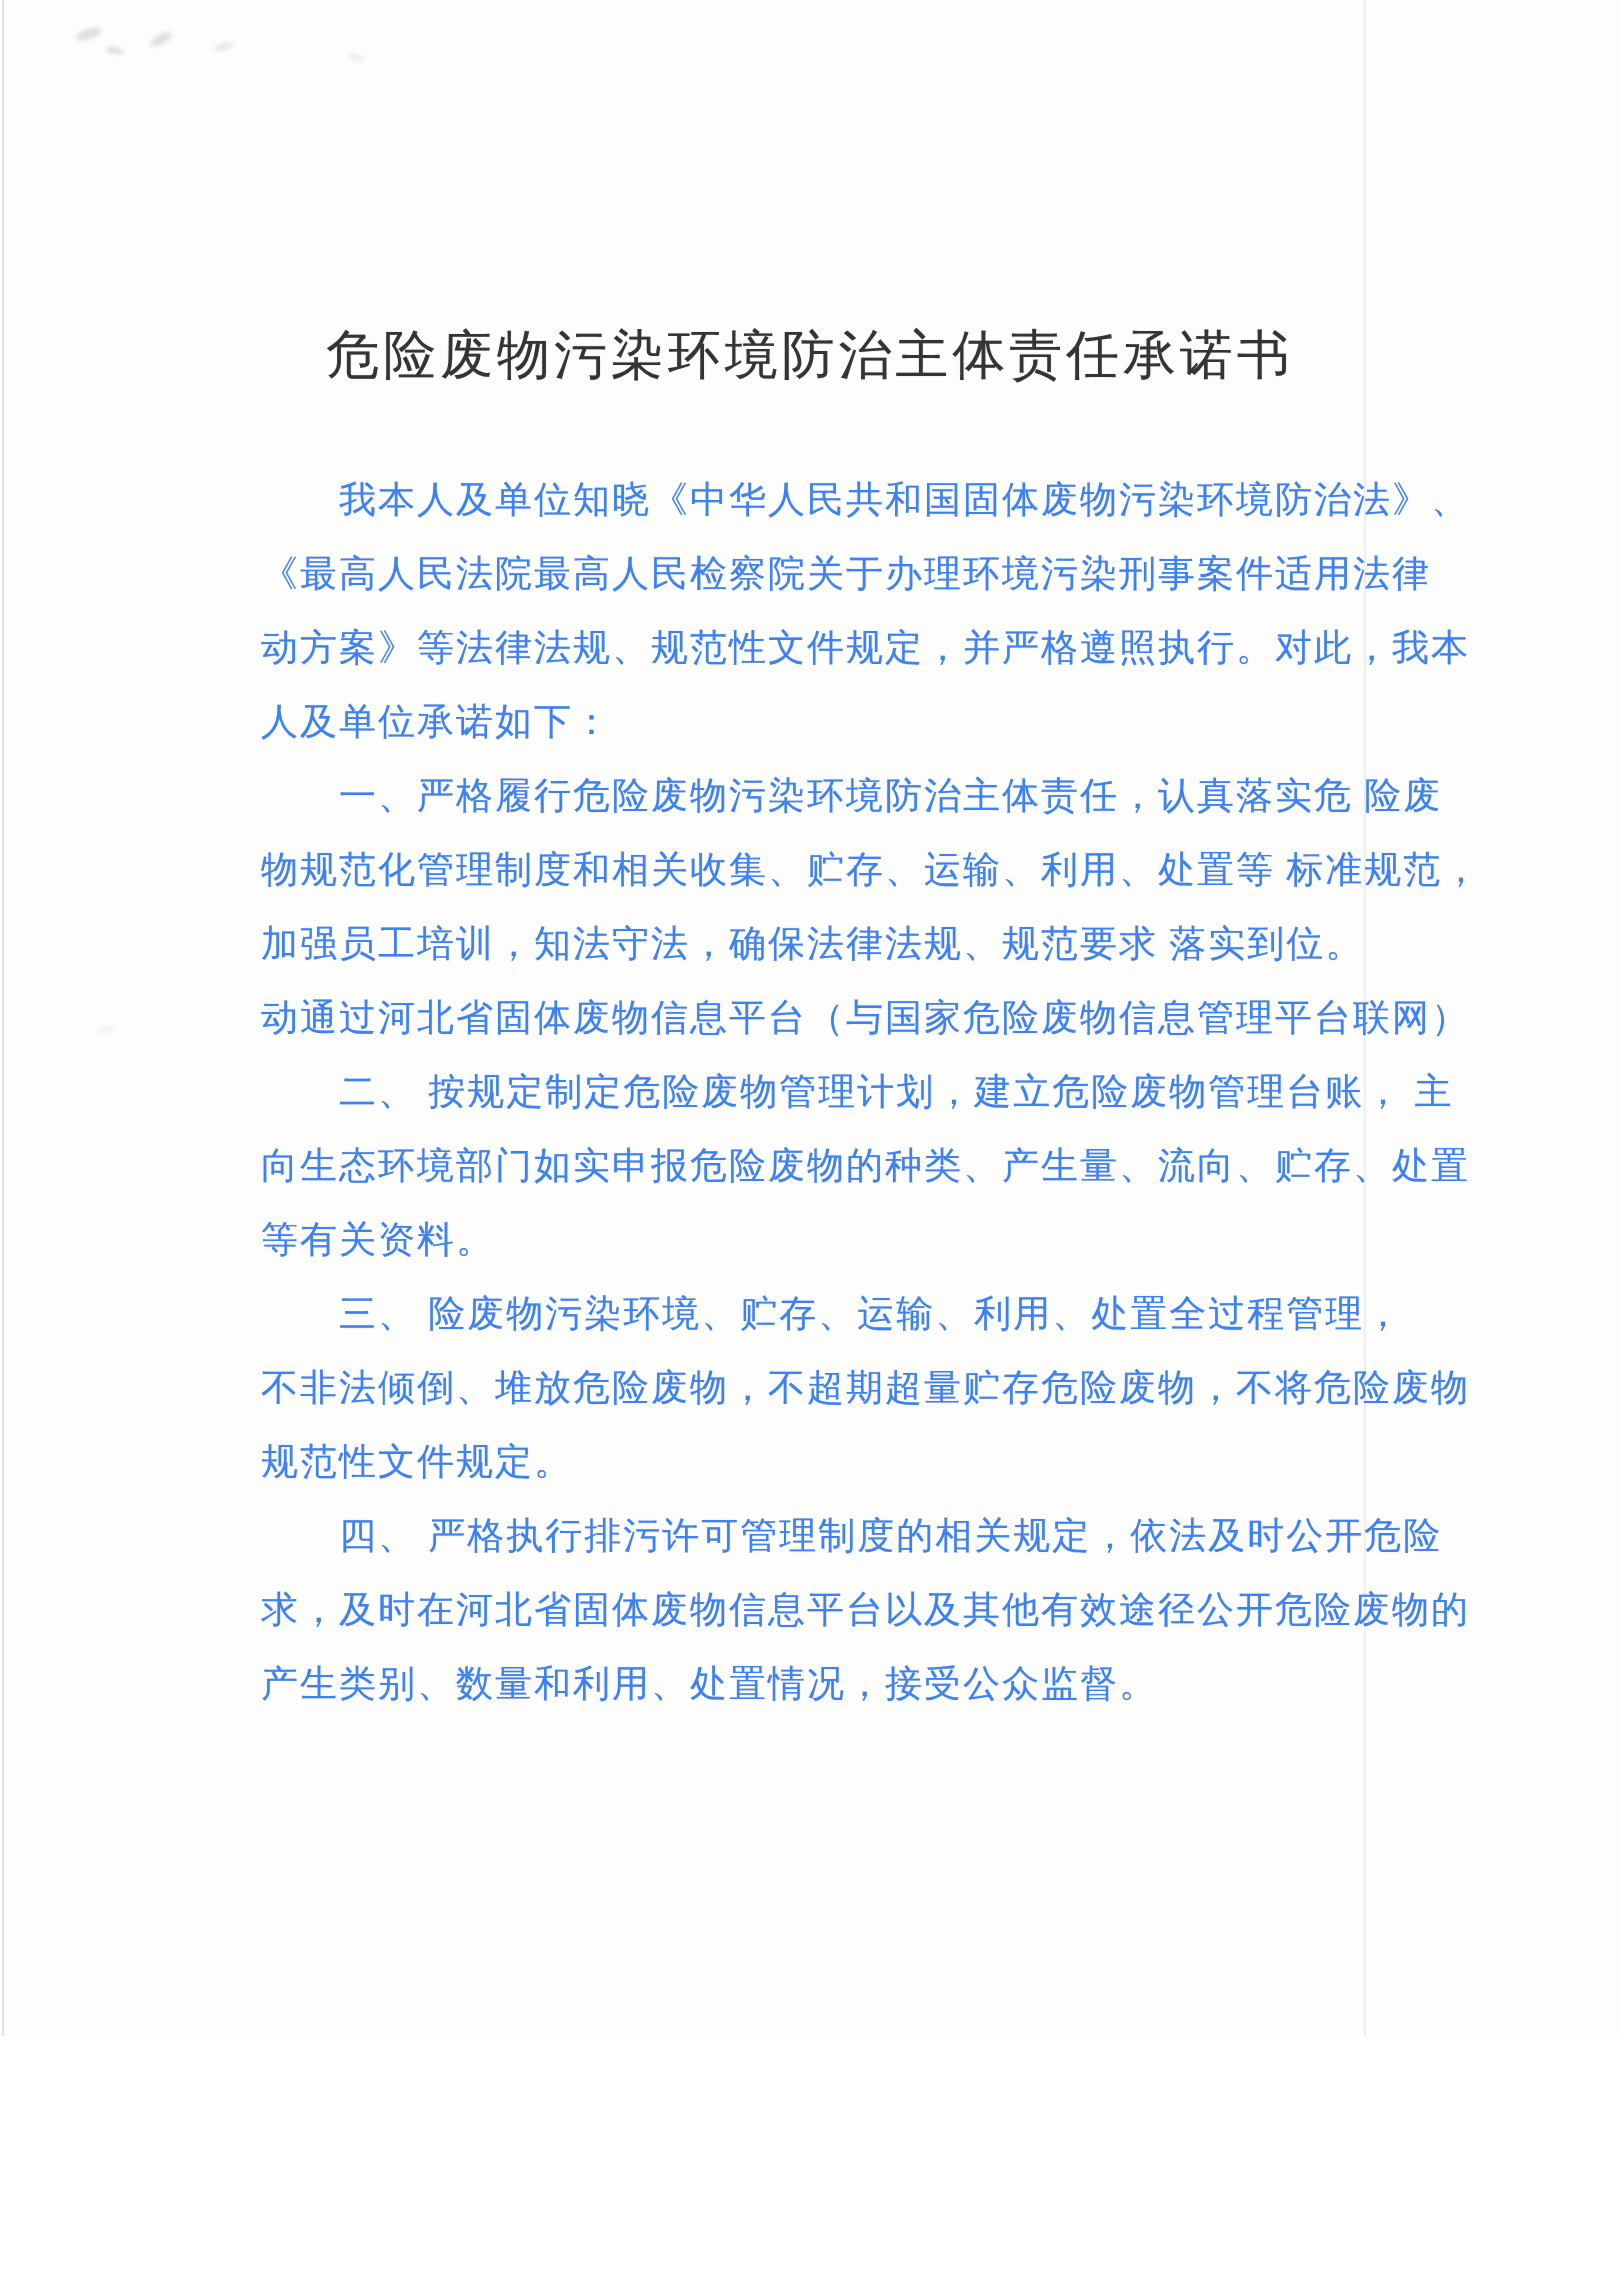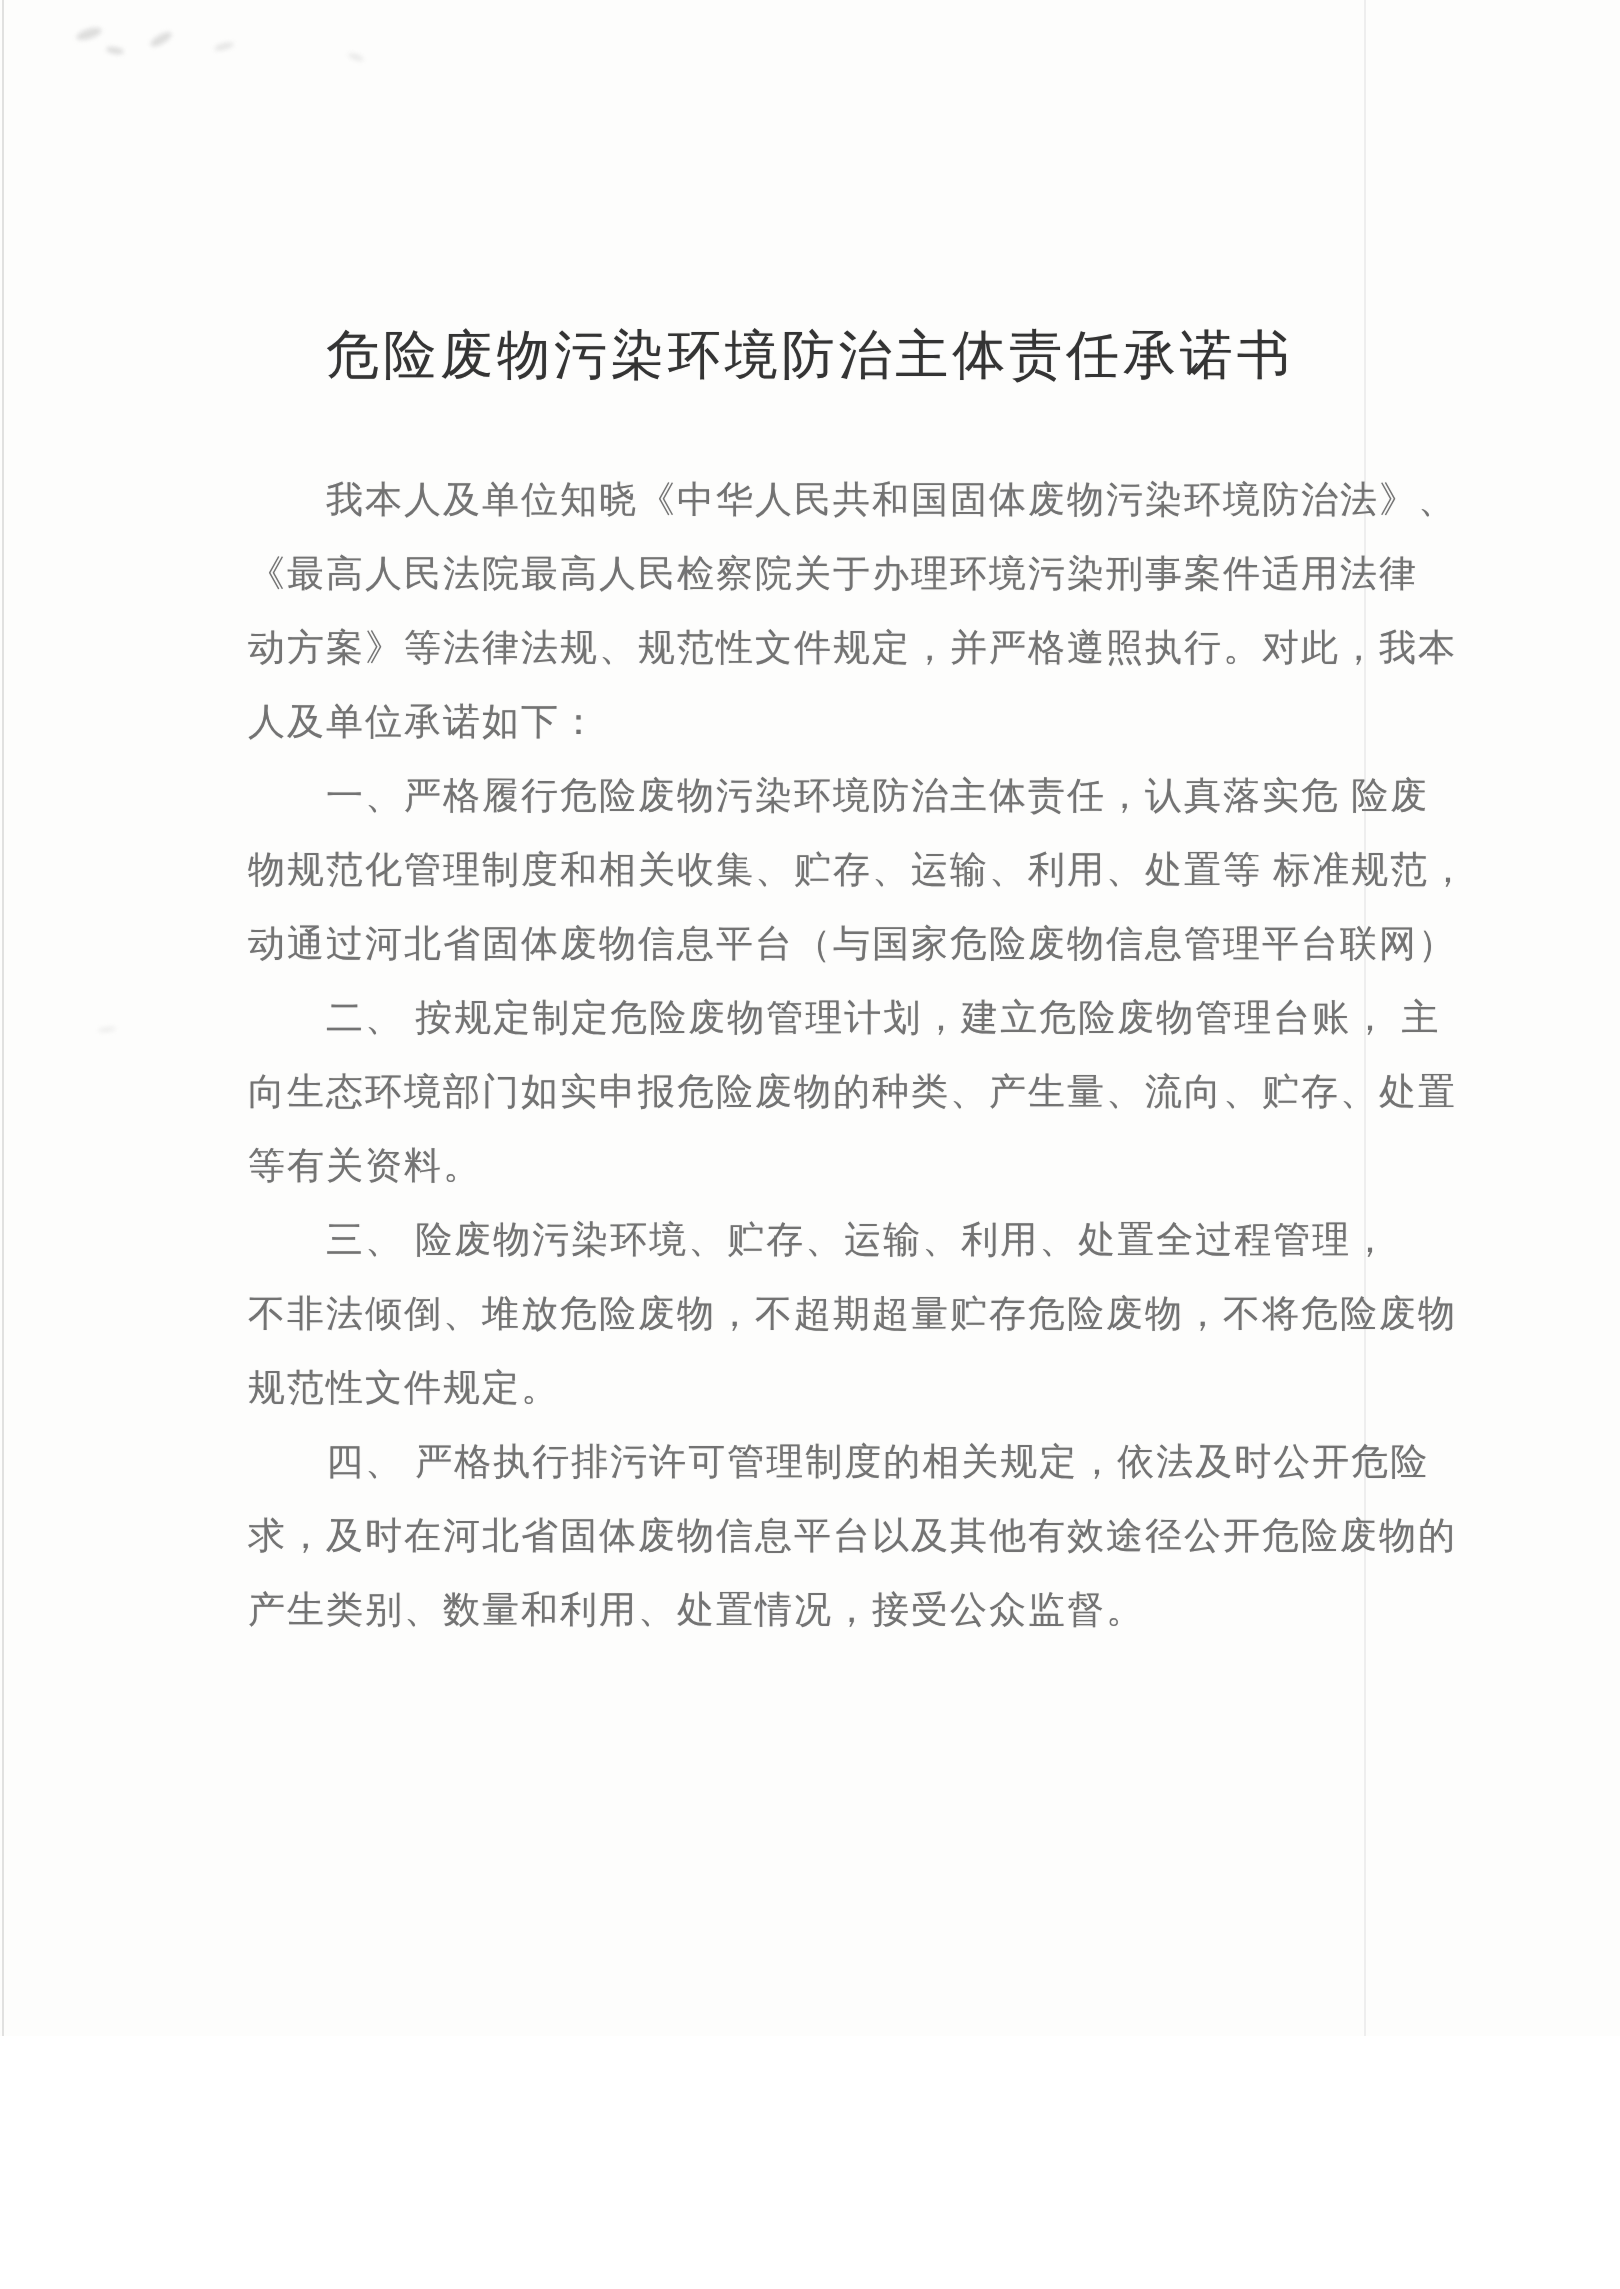--- a/index.html
+++ b/index.html
@@ -20,26 +20,26 @@
     text-align: center;
     font-size: 53px;
     font-weight: 500;
     letter-spacing: 3.9px;
     color: #343434;
     text-shadow: 0 0 1px rgba(70,70,70,0.45);
     white-space: nowrap;
   }
   .doc-body {
     position: absolute;
-    left: 248px;
+    left: 261px;
     top: 463px;
     width: 1235px;
     font-size: 37px;
     letter-spacing: 2px;
-    color: #737373;
+    color: #3b82f6;
     text-shadow: 0 0 1px rgba(80,80,80,0.35);
   }
   .text-line {
     height: 74px;
     line-height: 74px;
     white-space: nowrap;
   }
   
   .edge-left {
     position: absolute;
@@ -91,20 +91,21 @@
 
   <h1 class="doc-title">危险废物污染环境防治主体责任承诺书</h1>
 
   <div class="doc-body">
     <div class="text-line">　　我本人及单位知晓《中华人民共和国固体废物污染环境防治法》、</div>
     <div class="text-line">《最高人民法院最高人民检察院关于办理环境污染刑事案件适用法律</div>
     <div class="text-line">动方案》等法律法规、规范性文件规定，并严格遵照执行。对此，我本</div>
     <div class="text-line">人及单位承诺如下：</div>
     <div class="text-line">　　一、严格履行危险废物污染环境防治主体责任，认真落实危 险废</div>
     <div class="text-line">物规范化管理制度和相关收集、贮存、运输、利用、处置等 标准规范，</div>
+    <div class="text-line">加强员工培训，知法守法，确保法律法规、规范要求 落实到位。</div>
     <div class="text-line">动通过河北省固体废物信息平台（与国家危险废物信息管理平台联网）</div>
     <div class="text-line">　　二、 按规定制定危险废物管理计划，建立危险废物管理台账， 主</div>
     <div class="text-line">向生态环境部门如实申报危险废物的种类、产生量、流向、贮存、处置</div>
     <div class="text-line">等有关资料。</div>
     <div class="text-line">　　三、 险废物污染环境、贮存、运输、利用、处置全过程管理，</div>
     <div class="text-line">不非法倾倒、堆放危险废物，不超期超量贮存危险废物，不将危险废物</div>
     <div class="text-line">规范性文件规定。</div>
     <div class="text-line">　　四、 严格执行排污许可管理制度的相关规定，依法及时公开危险</div>
     <div class="text-line">求，及时在河北省固体废物信息平台以及其他有效途径公开危险废物的</div>
     <div class="text-line">产生类别、数量和利用、处置情况，接受公众监督。</div>

